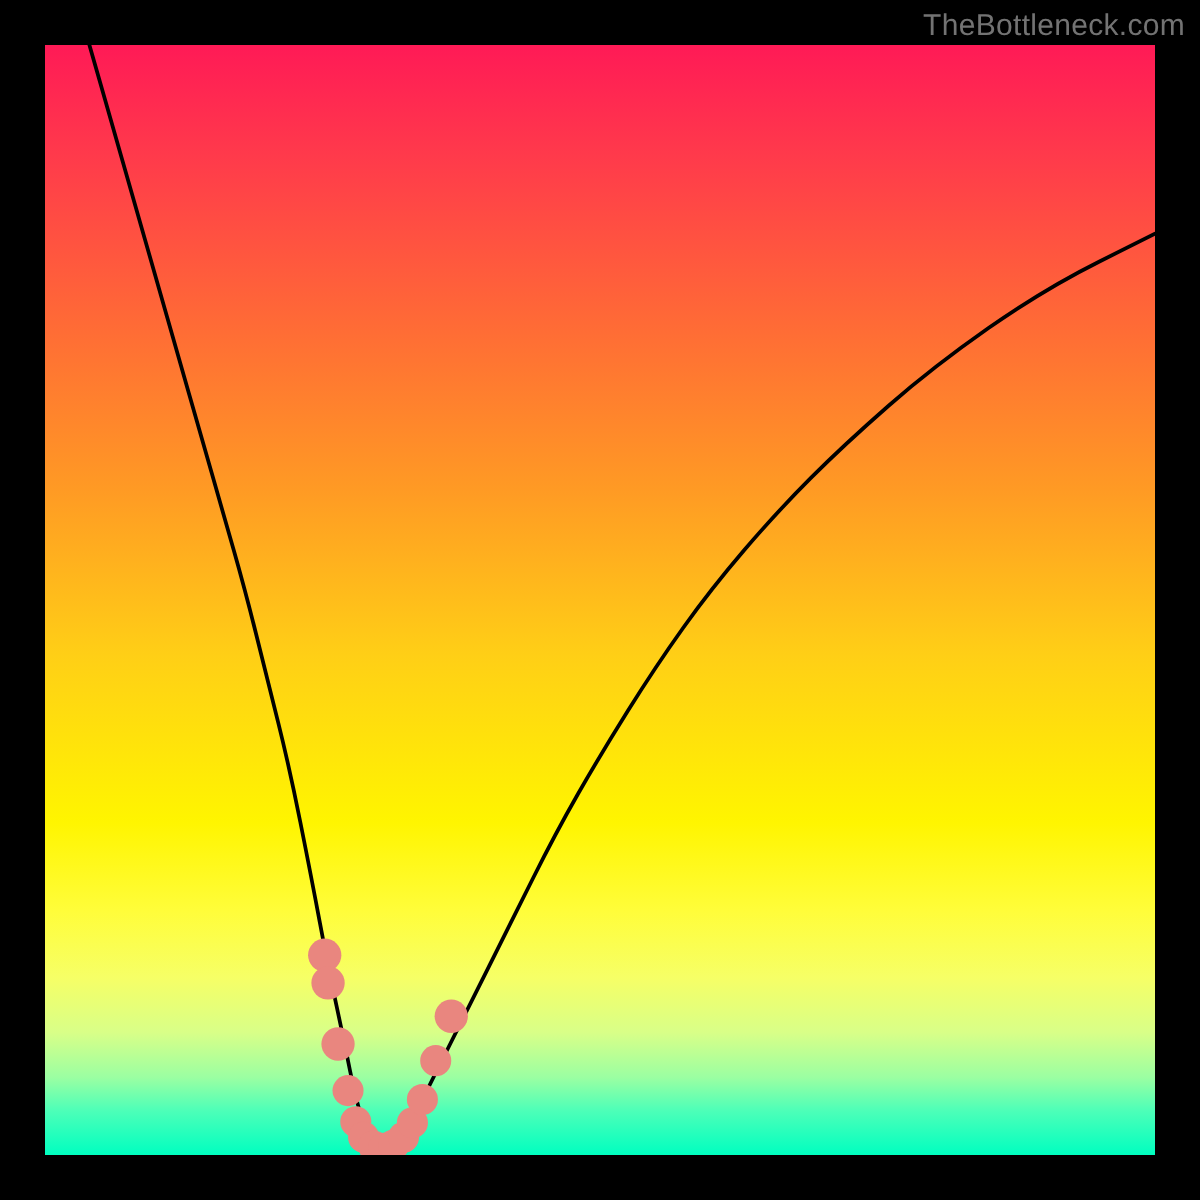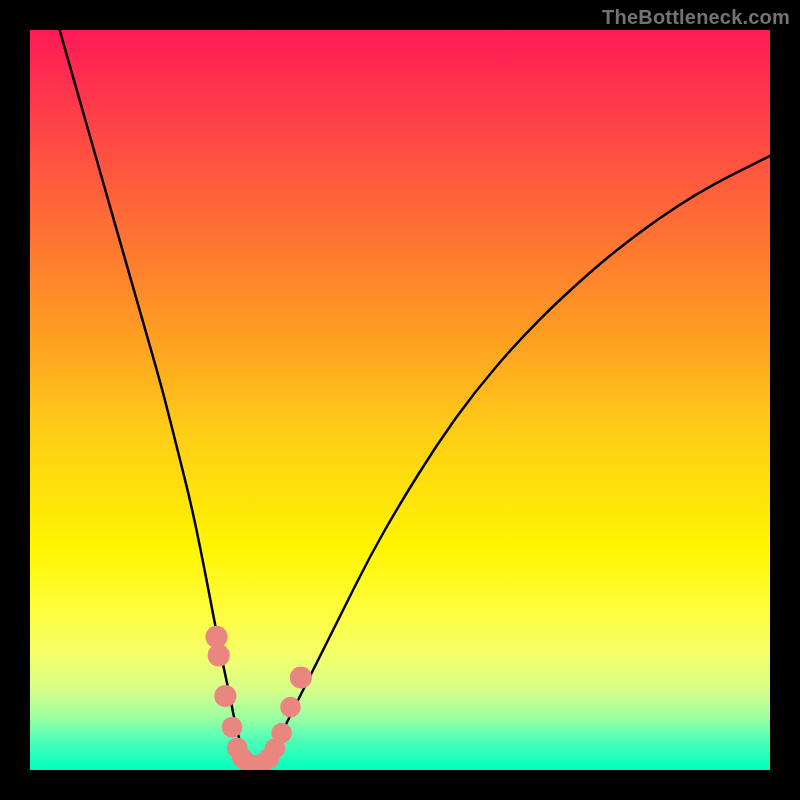--- a/index.html
+++ b/index.html
@@ -47,21 +47,21 @@
     position: absolute;
     inset: 0;
     width: 100%;
     height: 100%;
   }
   .watermark {
     position: absolute;
     top: 6px;
     right: 10px;
     font-size: 20px;
-    font-weight: 700;
+    font-weight: 400;
     color: #737373;
     letter-spacing: 0.2px;
   }
 </style>
 </head>
 <body>
 
 <div class="frame">
   <div class="watermark">TheBottleneck.com</div>
   <div class="plot">

